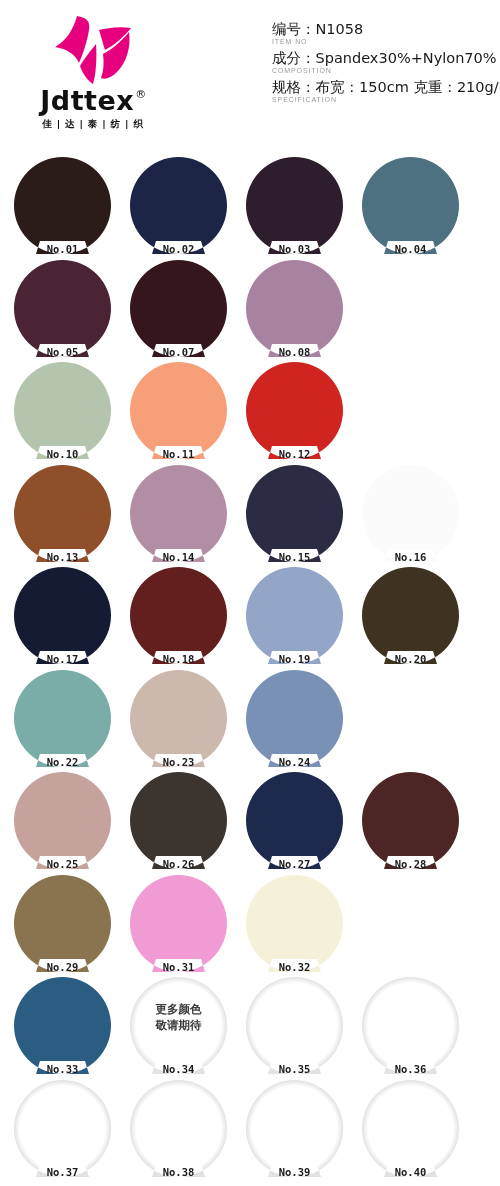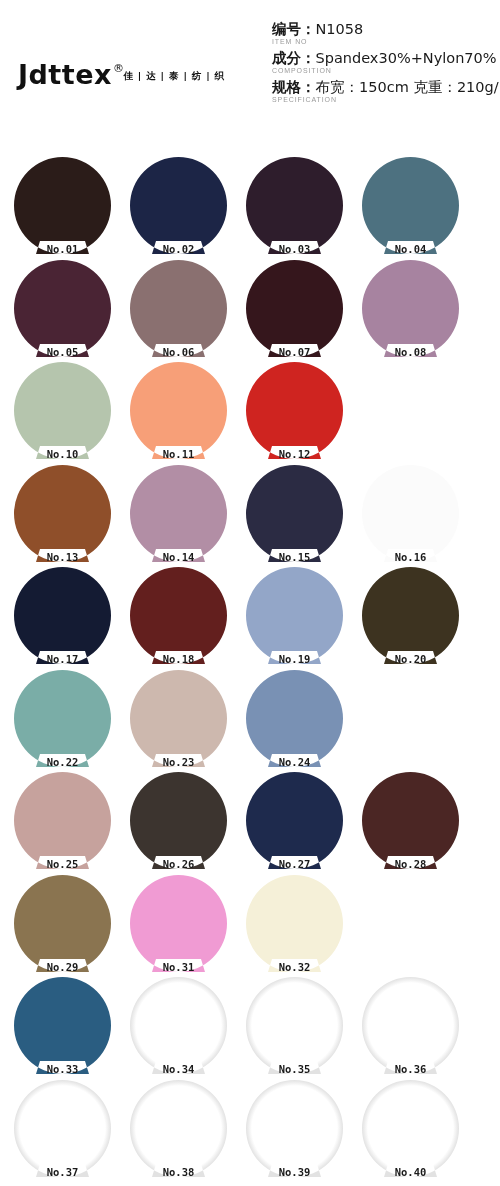--- a/index.html
+++ b/index.html
@@ -29,21 +29,21 @@
     align-items: flex-start;
   }
 
   .brand-block {
     position: absolute;
     left: 18px;
     top: 14px;
     width: 150px;
     height: 120px;
     display: flex;
-    flex-direction: row;
+    flex-direction: column;
     align-items: center;
   }
 
   .brand-mark {
     width: 92px;
     height: 72px;
     display: block;
   }
 
   .brand-wordmark {
@@ -87,21 +87,21 @@
   .spec-row { margin-bottom: 3px; }
 
   .spec-main {
     font-family: "DejaVu Sans", sans-serif;
     font-size: 14.5px;
     color: #1a1a1a;
     line-height: 1.25;
     white-space: nowrap;
     font-weight: 500;
   }
-  .spec-main .cn { font-weight: 700; }
+  .spec-main .cn { font-weight: 400; }
 
   .spec-sub {
     font-family: "Liberation Sans", sans-serif;
     font-size: 7px;
     color: #9a9a9a;
     letter-spacing: 0.9px;
     line-height: 1.1;
     margin-top: 0px;
     white-space: nowrap;
   }
@@ -256,28 +256,20 @@
           <div class="swatch-wrap">
             <svg class="swatch-svg" viewBox="0 0 97 97">
               <path d="M 48.5,0 A 48.5,48.5 0 0 1 97,48.5 A 48.5,48.5 0 0 1 48.5,97 A 48.5,48.5 0 0 1 0,48.5 A 48.5,48.5 0 0 1 48.5,0 Z M 22,97 L 26,84 L 71,84 L 75,97 Z" fill="#4a2434" fill-rule="evenodd"></path>
             </svg>
             <div class="swatch-label">No.05</div>
           </div>
         </div>
         <div class="cell">
           <div class="swatch-wrap">
             <svg class="swatch-svg" viewBox="0 0 97 97">
-              <path d="M 48.5,0 A 48.5,48.5 0 0 1 97,48.5 A 48.5,48.5 0 0 1 48.5,97 A 48.5,48.5 0 0 1 0,48.5 A 48.5,48.5 0 0 1 48.5,0 Z M 22,97 L 26,84 L 71,84 L 75,97 Z" fill="#8a7070" fill-rule="evenodd"></path>
-            </svg>
-            <div class="swatch-label">No.06</div>
-          </div>
-        </div>
-        <div class="cell">
-          <div class="swatch-wrap">
-            <svg class="swatch-svg" viewBox="0 0 97 97">
               <path d="M 48.5,0 A 48.5,48.5 0 0 1 97,48.5 A 48.5,48.5 0 0 1 48.5,97 A 48.5,48.5 0 0 1 0,48.5 A 48.5,48.5 0 0 1 48.5,0 Z M 22,97 L 26,84 L 71,84 L 75,97 Z" fill="#35161c" fill-rule="evenodd"></path>
             </svg>
             <div class="swatch-label">No.07</div>
           </div>
         </div>
         <div class="cell">
           <div class="swatch-wrap">
             <svg class="swatch-svg" viewBox="0 0 97 97">
               <path d="M 48.5,0 A 48.5,48.5 0 0 1 97,48.5 A 48.5,48.5 0 0 1 48.5,97 A 48.5,48.5 0 0 1 0,48.5 A 48.5,48.5 0 0 1 48.5,0 Z M 22,97 L 26,84 L 71,84 L 75,97 Z" fill="#a783a0" fill-rule="evenodd"></path>
             </svg>
@@ -478,20 +470,22 @@
           <div class="swatch-wrap">
             <svg class="swatch-svg" viewBox="0 0 97 97">
               <defs>
                 <radialGradient id="g33" cx="50%" cy="50%" r="50%">
                   <stop offset="88%" stop-color="#ffffff"></stop>
                   <stop offset="100%" stop-color="#e2e2e2"></stop>
                 </radialGradient>
               </defs>
               <path d="M 48.5,0 A 48.5,48.5 0 0 1 97,48.5 A 48.5,48.5 0 0 1 48.5,97 A 48.5,48.5 0 0 1 0,48.5 A 48.5,48.5 0 0 1 48.5,0 Z M 22,97 L 26,84 L 71,84 L 75,97 Z" fill="url(#g33)" fill-rule="evenodd"></path>
             </svg>
+            <div class="swatch-note">更多颜色
+敬请期待</div>
             <div class="swatch-label">No.34</div>
           </div>
         </div>
         <div class="cell">
           <div class="swatch-wrap">
             <svg class="swatch-svg" viewBox="0 0 97 97">
               <defs>
                 <radialGradient id="g34" cx="50%" cy="50%" r="50%">
                   <stop offset="88%" stop-color="#ffffff"></stop>
                   <stop offset="100%" stop-color="#e2e2e2"></stop>

